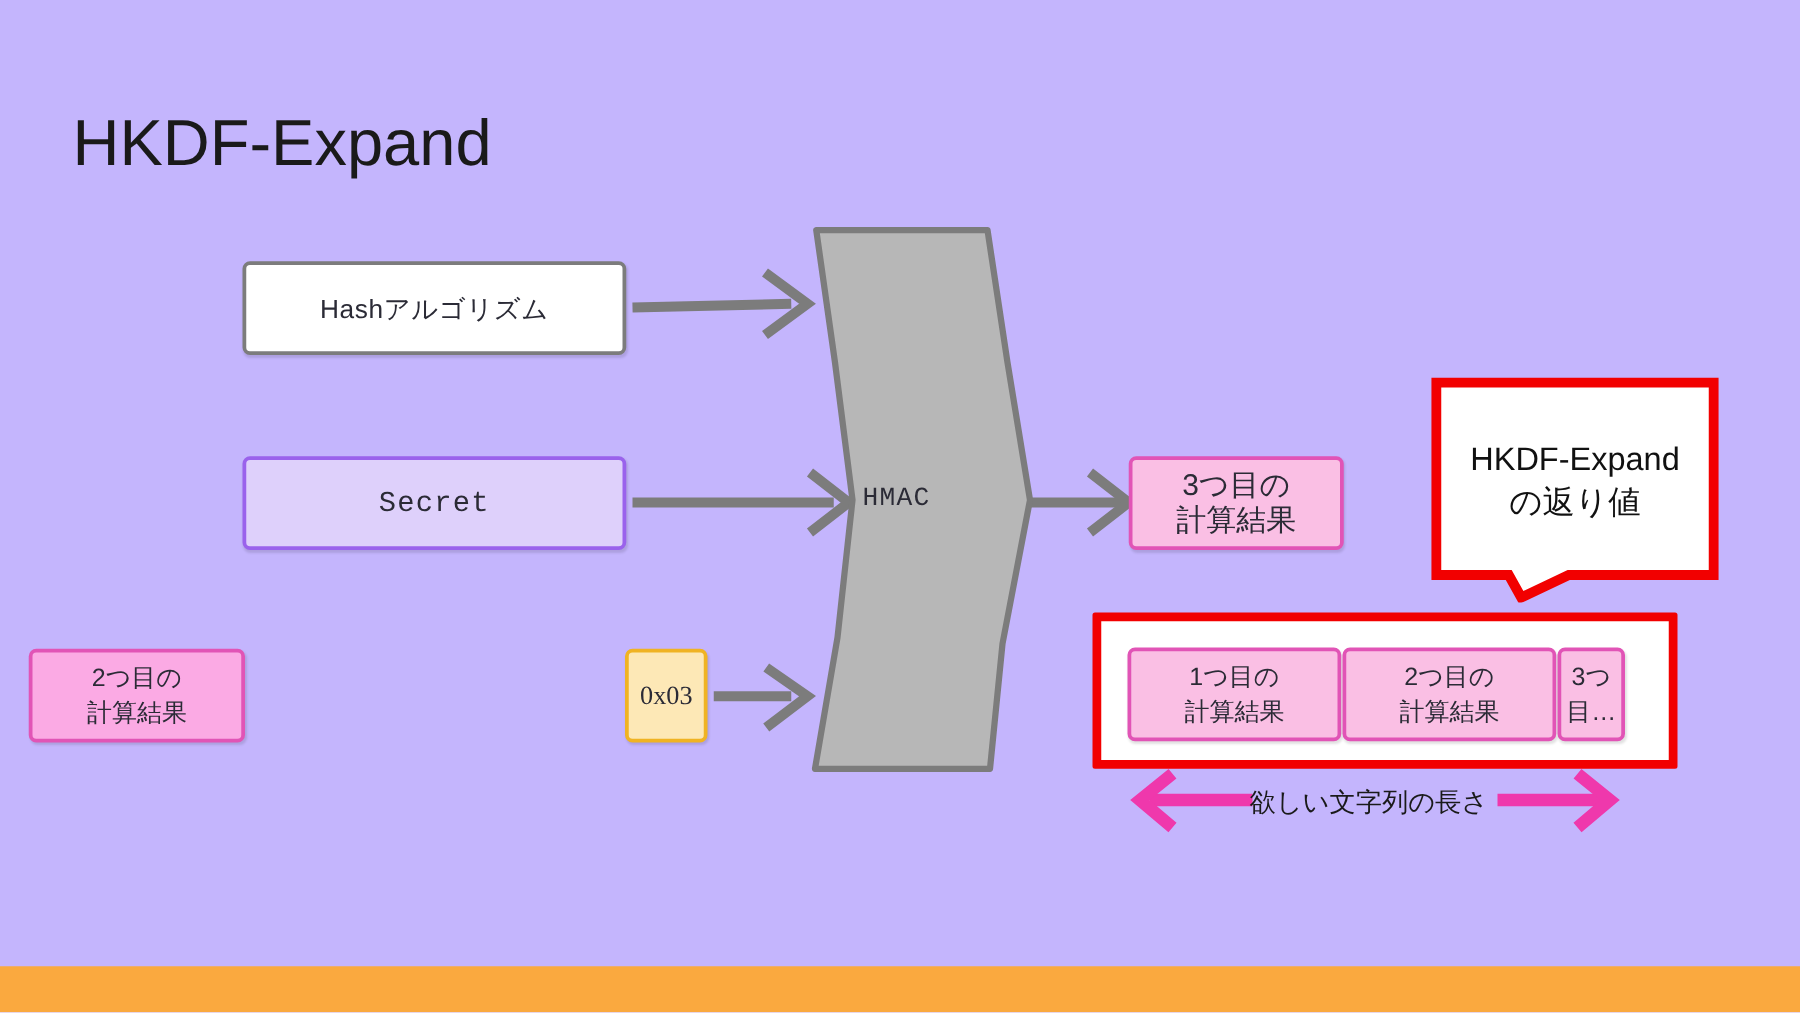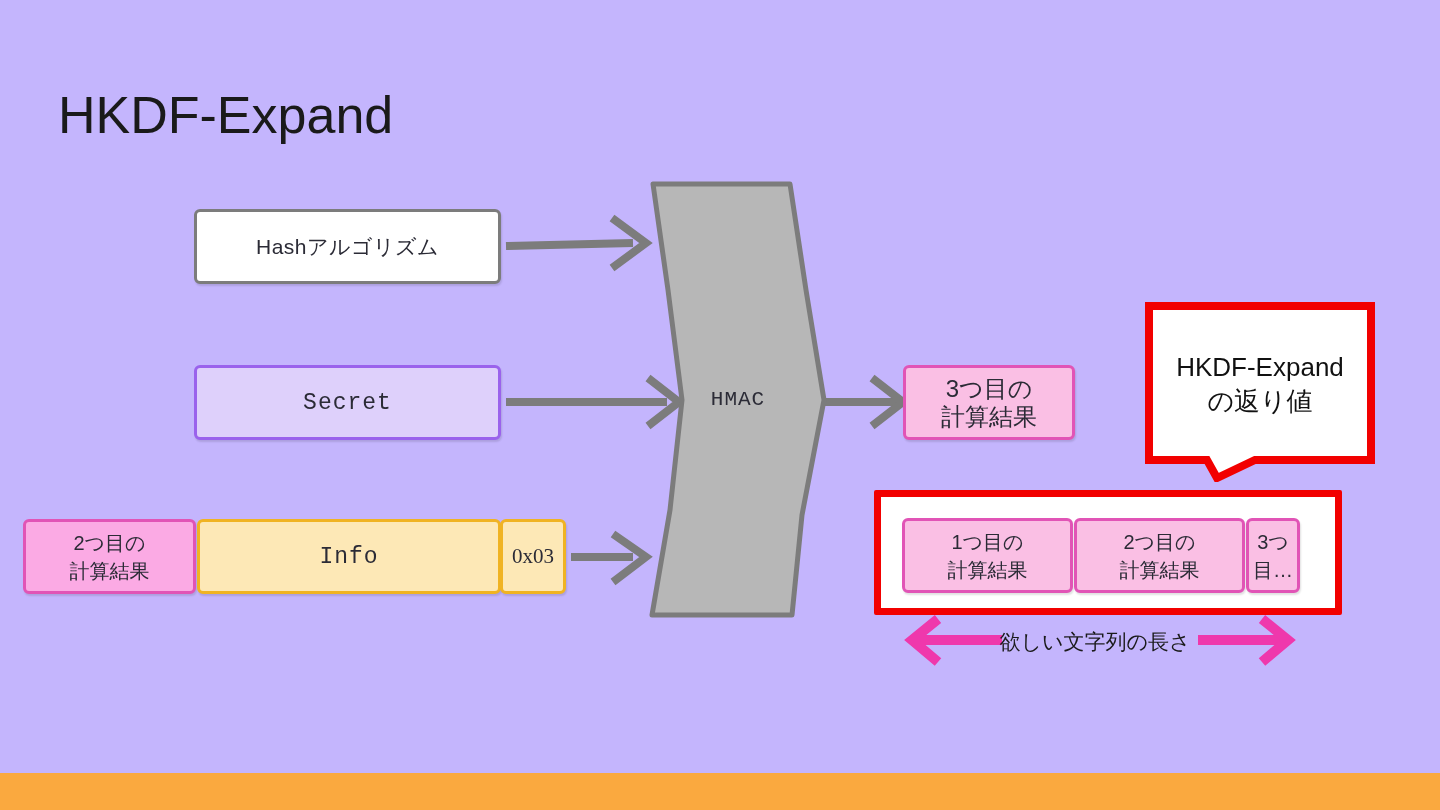--- a/index.html
+++ b/index.html
@@ -126,21 +126,21 @@
     left: 630px;
     top: 170px;
     width: 210px;
     height: 460px;
   }
   #hmac-label {
     position: absolute;
     left: 690px;
     top: 388px;
     width: 96px;
-    text-align: center;
+    text-align: left;
     font-family: "Liberation Mono", monospace;
     font-size: 21px;
     color: #2b2b36;
     letter-spacing: 1px;
   }
   
   #box-result3 {
     left: 903px;
     top: 365px;
     width: 172px;
@@ -299,23 +299,20 @@
 
   <div class="node" id="box-secret">
     <span class="node-text">Secret</span>
   </div>
 
   <div class="node" id="box-prev2">
     <span class="node-text">2つ目の
 計算結果</span>
   </div>
 
-  <div class="node" id="box-info">
-    <span class="node-text">Info</span>
-  </div>
 
   <div class="node" id="box-counter">
     <span class="node-text">0x03</span>
   </div>
 
   <div class="node" id="box-result3">
     <span class="node-text">3つ目の
 計算結果</span>
   </div>
 

